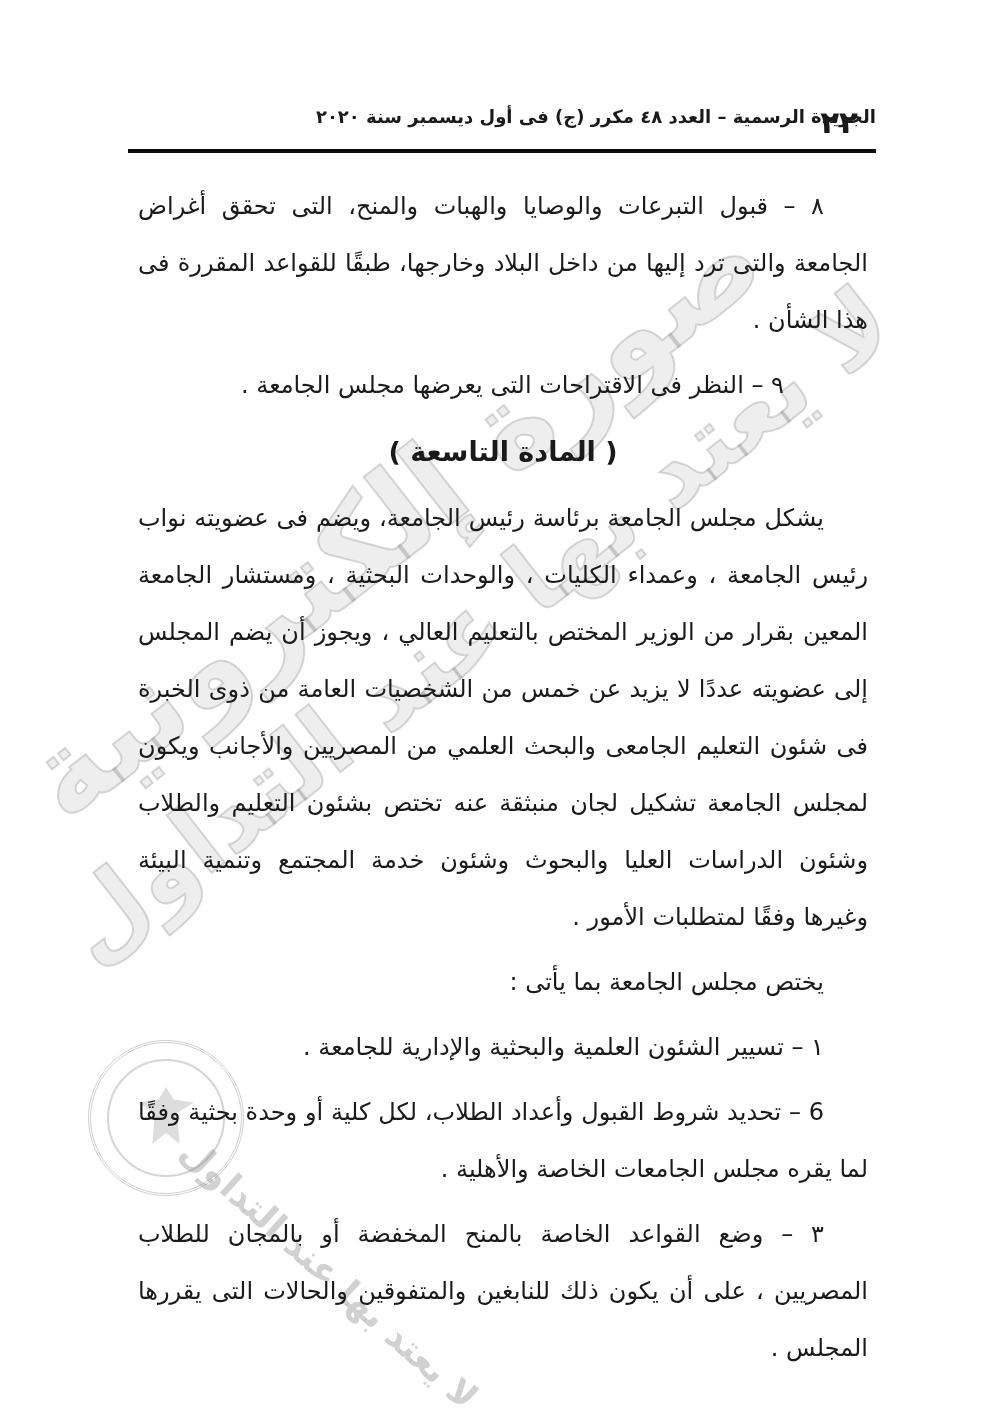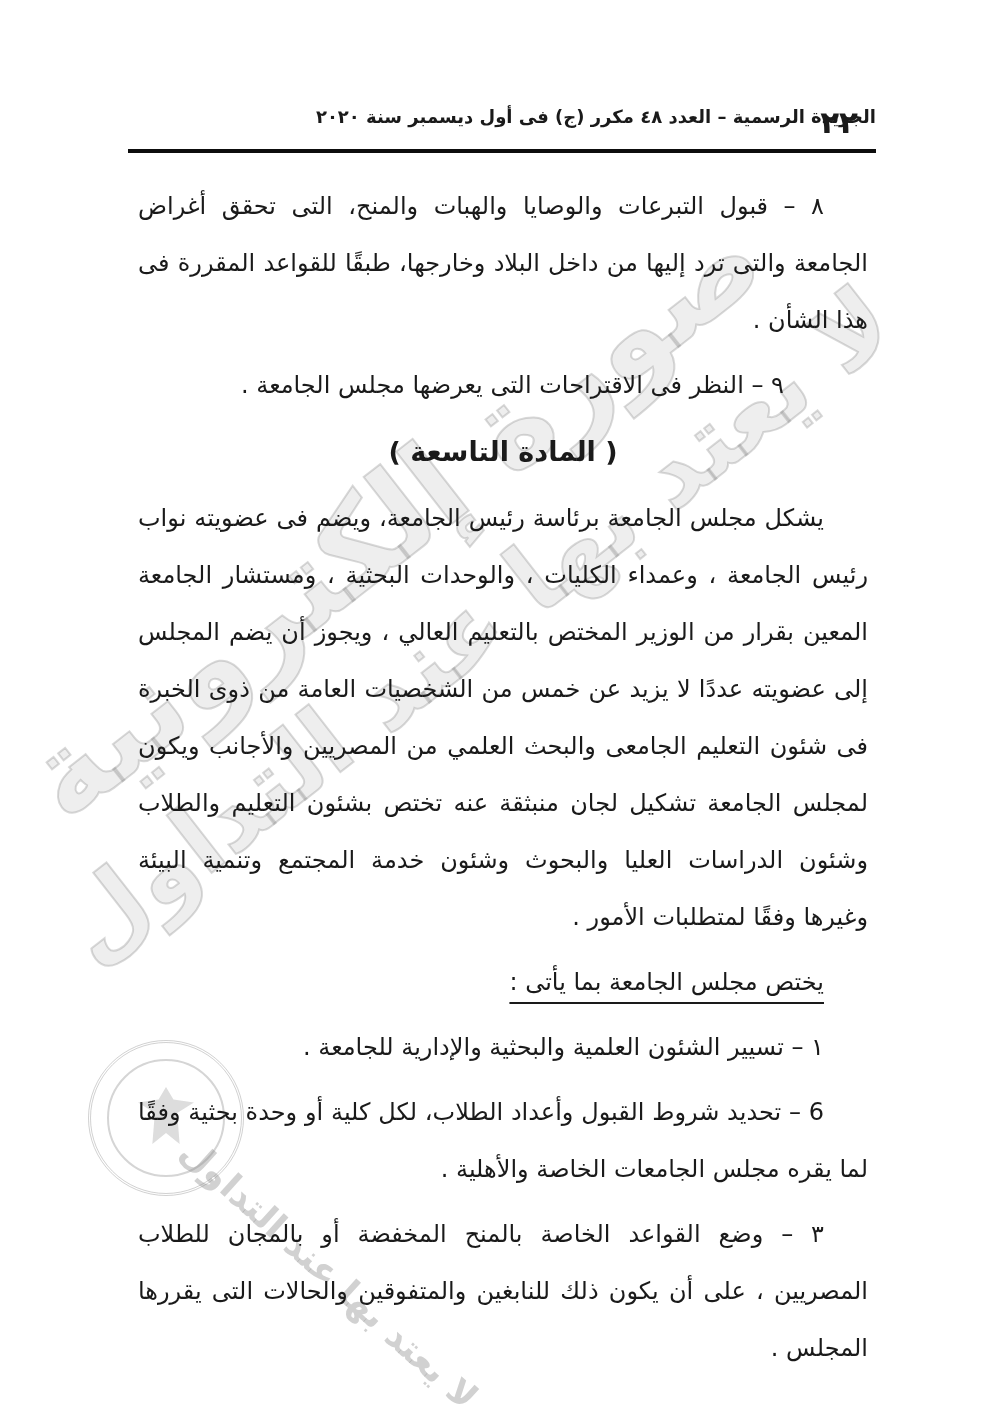--- a/index.html
+++ b/index.html
@@ -123,21 +123,20 @@
   }
   .para {
     margin: 8px;
     text-align: justify;
     text-justify: inter-word;
   }
   .para.single { }
   .indent-sm { text-indent: 44px; }
   .indent-lg { text-indent: 84px; }
   .underlined {
-    text-decoration: underline;
     text-decoration-thickness: 2px;
     text-underline-offset: 12px;
   }
   .article-heading {
     margin: 0;
     text-align: center;
     font-size: 27px;
     font-weight: bold;
     line-height: 60px;
     text-indent: 0;

